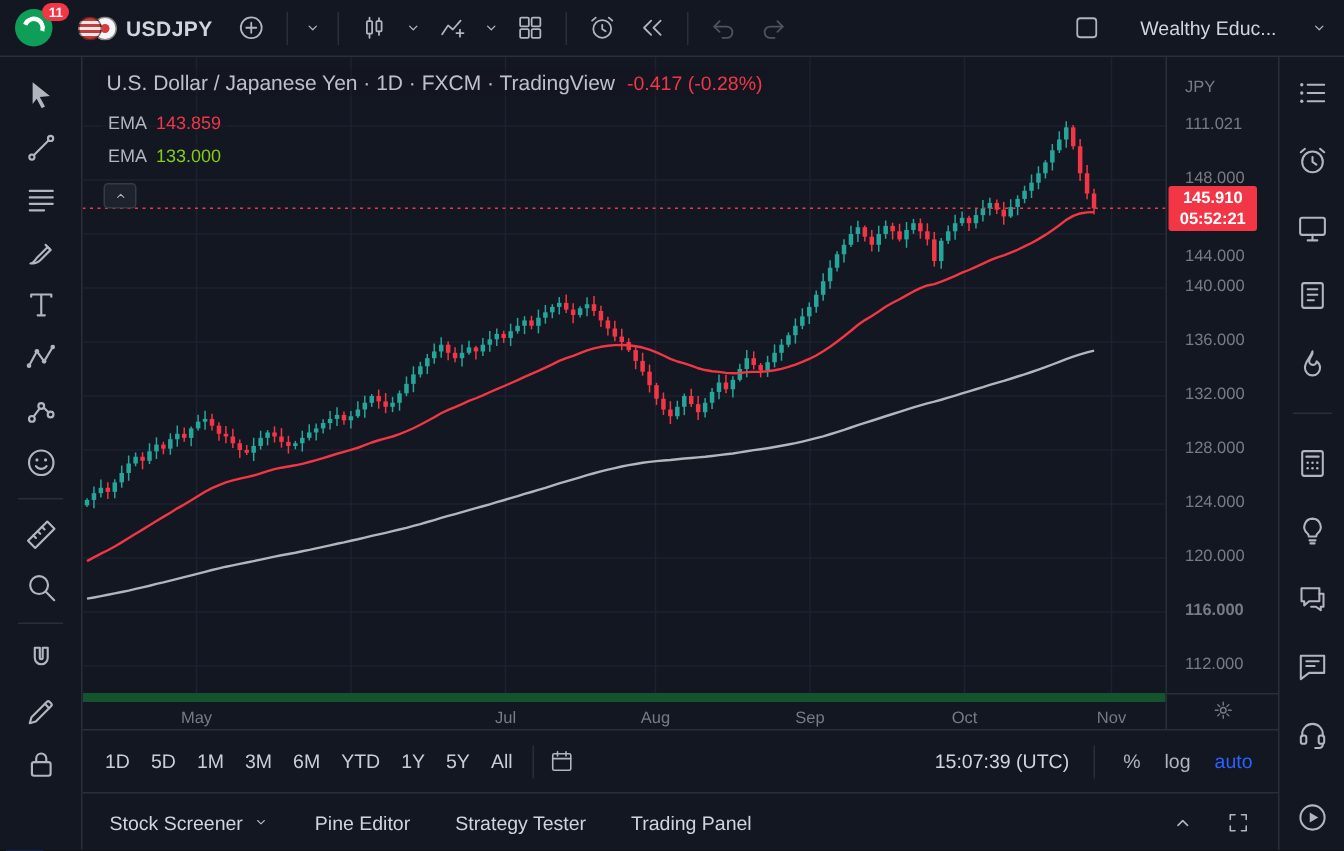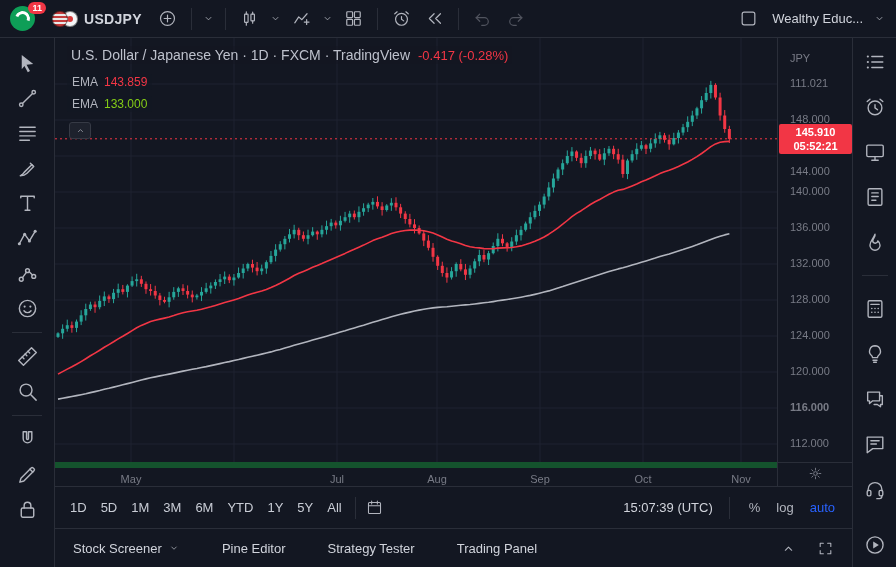--- a/index.html
+++ b/index.html
@@ -24,21 +24,21 @@
   .symbol-text{color:#d1d4dc;font-weight:700;font-size:14px;letter-spacing:.3px}
   .flags{display:flex;align-items:center}
   .flag{width:16px;height:16px;border-radius:50%;display:inline-block;border:1px solid rgba(0,0,0,.45)}
   .flag-us{background:repeating-linear-gradient(180deg,#c43c3c 0 2px,#e8e8e8 2px 4px);z-index:1}
   .flag-jp{background:#f4f6f8;position:relative;margin-left:-6px}
   .flag-jp::after{content:"";position:absolute;inset:4px;background:#d63a3a;border-radius:50%}
   .tb-div{width:1px;height:22px;background:#2a2e39;margin:0 6px;flex:0 0 auto}
   .intervals{display:flex;align-items:center}
   .interval{padding:4px 6px;font-size:13px;color:#c9cdd6;cursor:pointer;border-radius:4px}
   .interval.active{font-weight:700}
-  .tb-right{margin-left:auto;display:flex;align-items:center;gap:2px}
+  .tb-right{margin-left:auto;display:flex;align-items:center;gap:14px}
   .layout-name{color:#d1d4dc;font-size:13px;white-space:nowrap}
   
   .ltb{position:absolute;left:0;top:38px;bottom:0;width:55px;border-right:1px solid #2a2e39;
     display:flex;flex-direction:column;align-items:center;padding-top:8px;background:#131722;z-index:5}
   .tool{width:38px;height:35px;display:flex;align-items:center;justify-content:center;color:#b2b5be;
     border-radius:4px;cursor:pointer;flex:0 0 auto}
   .tool svg{width:23px;height:23px;display:block}
   .ltb-sep{width:30px;height:1px;background:#2a2e39;margin:6px 0;flex:0 0 auto}
   .objects-btn{position:absolute;left:4px;bottom:-6px;width:25px;height:25px;border-radius:6px;background:#2962ff}
   
@@ -49,21 +49,21 @@
   .rtb-sep{width:26px;height:1px;background:#2a2e39;flex:0 0 auto}
   .rtb .push{margin-top:auto}
   
   .main{position:absolute;left:55px;top:38px;width:797px;bottom:0}
   .chart-pane{position:absolute;left:0;top:0;width:797px;height:448px;overflow:hidden}
   #chart-svg{position:absolute;left:0;top:0}
   .price-axis{position:absolute;left:722px;top:0;width:75px;height:424px;border-left:1px solid #2a2e39;
     font-size:11px;color:#787b86;cursor:ns-resize}
   .jpy{position:absolute;left:12px;top:14px}
   .ytick{position:absolute;left:12px;white-space:nowrap}
-  .price-badge{position:absolute;left:1px;top:86px;width:73px;background:#f23645;color:#fff;text-align:center;
+  .price-badge{position:absolute;left:1px;top:86px;width:59px;background:#f23645;color:#fff;text-align:center;
     font-size:11px;line-height:14px;padding:1px 0;border-radius:2px;z-index:2;font-weight:600}
   .time-axis{position:absolute;left:0;top:424px;width:722px;height:24px;border-top:6px solid #14532d;
     font-size:11px;color:#787b86;cursor:ew-resize}
   .xtick{position:absolute;top:5px;transform:translateX(-50%)}
   .axis-corner{position:absolute;left:722px;top:424px;width:75px;height:24px;border-top:1px solid #2a2e39;
     border-left:1px solid #2a2e39;display:flex;align-items:center;justify-content:center;color:#787b86}
   .axis-corner svg{width:15px;height:15px}
   
   .chart-title{position:absolute;left:12px;top:8px;font-size:14px;color:#bdc1cc;z-index:3;
     display:flex;align-items:baseline;gap:8px;background:rgba(19,23,34,.45);padding:1px 4px;border-radius:2px}
@@ -760,21 +760,21 @@
       <div class="rb-right">
         <span class="rb-clock">15:07:39 (UTC)</span>
         <div class="tb-div"></div>
         <span class="rb-toggle">%</span>
         <span class="rb-toggle">log</span>
         <span class="rb-toggle" id="auto-toggle" style="color: rgb(41, 98, 255);">auto</span>
       </div>
     </div>
 
     <div class="bottom-panel">
-      <div id="bp-tabs" style="display:flex;align-items:center;gap:42px">
+      <div id="bp-tabs" style="display:flex;align-items:center;gap:30px">
           <div class="bp-tab">
             <span>Stock Screener</span>
             <span style="display: flex;">
               <svg viewBox="0 0 24 24" fill="none" stroke="currentColor" stroke-width="1.5" stroke-linecap="round" stroke-linejoin="round">
                 <path d="M7.5 10l4.5 4.5L16.5 10"></path>
               </svg>
             </span>
           </div>
           <div class="bp-tab">
             <span>Pine Editor</span>

